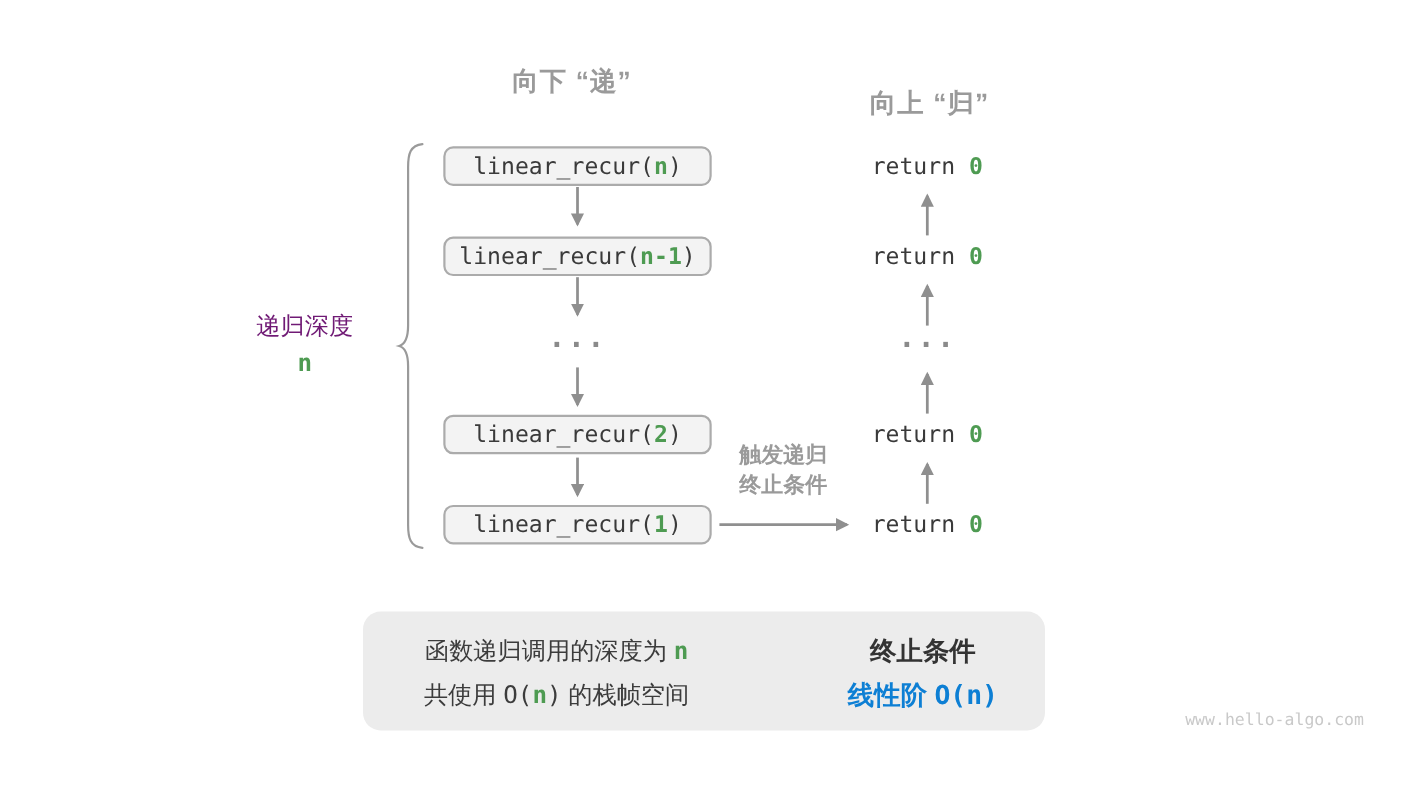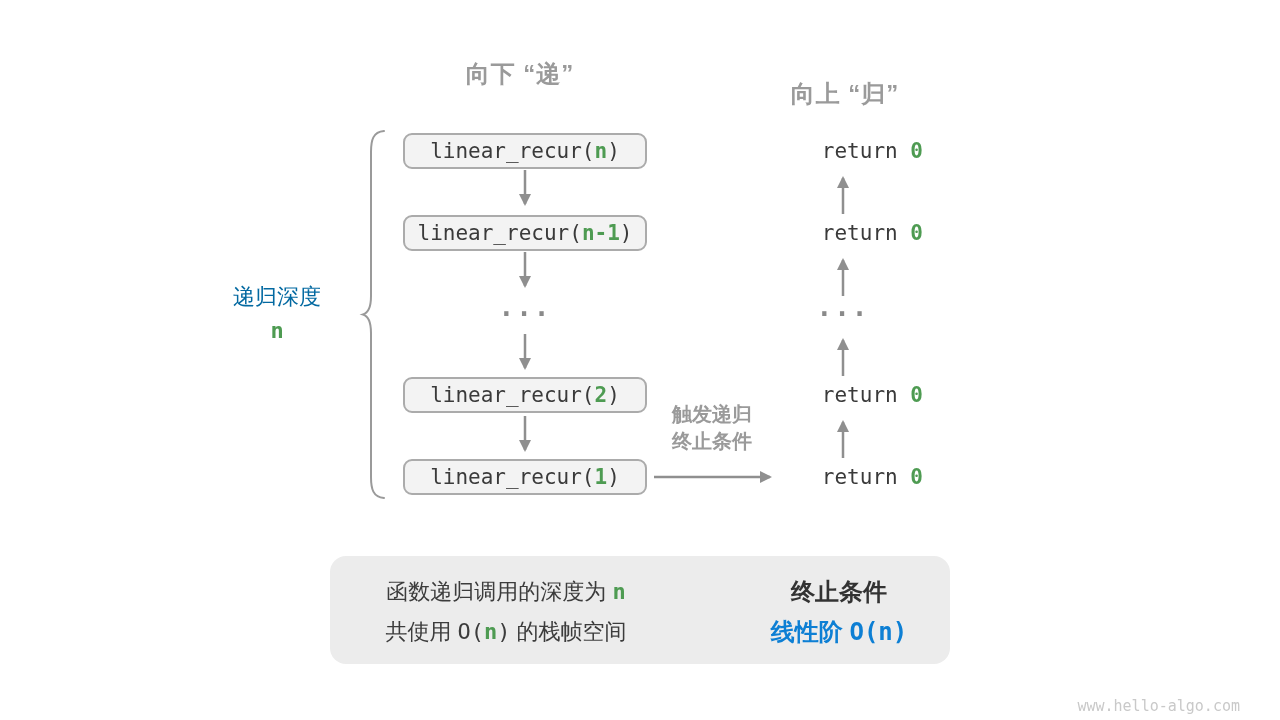--- a/index.html
+++ b/index.html
@@ -32,29 +32,29 @@
 
   .dots{
     position:absolute;width:90px;text-align:center;height:24px;line-height:18px;
     font-family:"DejaVu Sans Mono","Liberation Mono",monospace;
     font-weight:bold;font-size:26px;color:#8a8a8a;letter-spacing:2px;
   }
   .dots-left{left:480px;top:298px;}
   .dots-right{left:798px;top:298px;}
 
   .ret{
-    position:absolute;left:763px;width:160px;height:30px;line-height:30px;text-align:right;
+    position:absolute;left:763px;width:160px;height:30px;line-height:30px;text-align:center;
     font-family:"DejaVu Sans Mono","Liberation Mono",monospace;
     font-size:21px;color:#3a3a3a;white-space:pre;
   }
   .r0{top:136px}.r1{top:218px}.r2{top:380px}.r3{top:462px}
 
   .depth-label{
     position:absolute;left:187px;top:282px;width:180px;text-align:center;
-    font-size:22px;color:#0369a1;
+    font-size:22px;color:#701a75;
   }
   .depth-value{
     position:absolute;left:187px;top:318px;width:180px;text-align:center;
     font-family:"DejaVu Sans Mono","Liberation Mono",monospace;
     font-size:22px;
   }
 
   .trigger{
     position:absolute;left:642px;top:401px;width:140px;text-align:center;
     font-size:20px;font-weight:bold;color:#9a9a9a;line-height:27px;
@@ -73,21 +73,21 @@
   .res-title{
     position:absolute;left:739px;top:576px;width:200px;text-align:center;
     font-size:24px;font-weight:bold;color:#333333;
   }
   .res-value{
     position:absolute;left:739px;top:616px;width:200px;text-align:center;
     font-size:24px;font-weight:bold;white-space:pre;
   }
 
   .watermark{
-    position:absolute;right:40px;top:697px;
+    position:absolute;right:40px;top:645px;
     font-family:"DejaVu Sans Mono","Liberation Mono",monospace;
     font-size:15px;color:#c9c9c9;
   }
 </style>
 </head>
 <body>
 
 <div class="canvas">
 
   <svg class="overlay" viewBox="0 0 1280 720">

